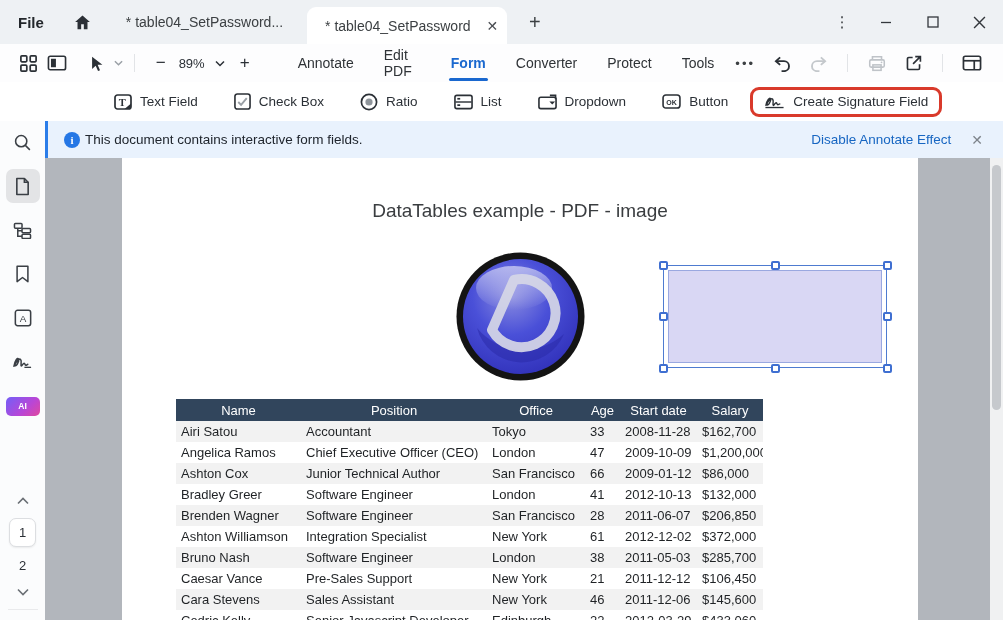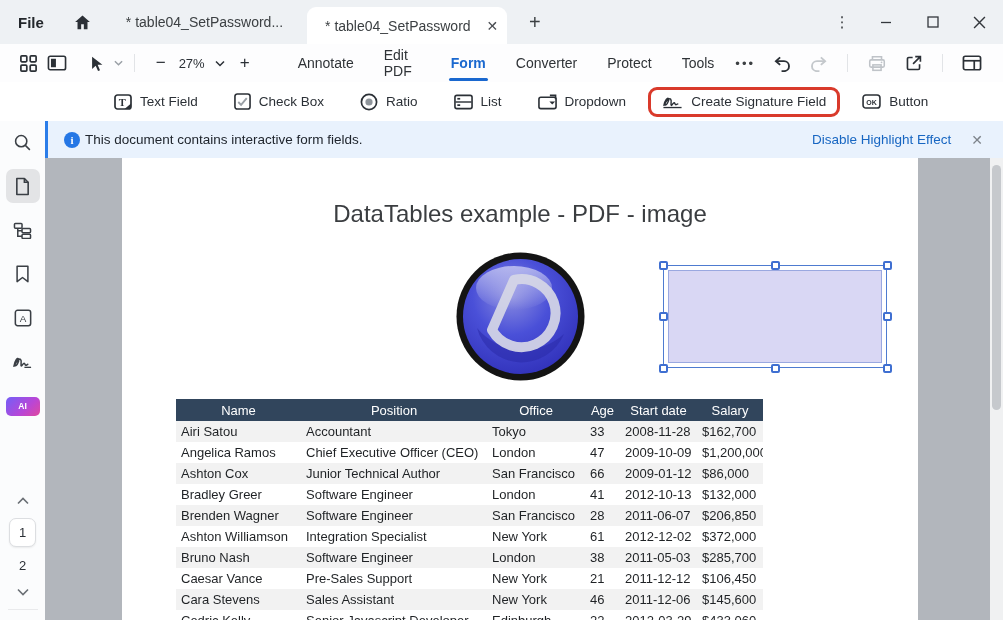--- a/index.html
+++ b/index.html
@@ -56,21 +56,21 @@
   .pn-chevron { width:24px; height:16px; display:flex; align-items:center; justify-content:center; cursor:pointer; }
   .pn-current { width:27px; height:29px; background:#fff; border:1px solid #dcdee1; border-radius:7px; box-shadow:0 1px 2px rgba(0,0,0,.07); font-size:13px; color:#2b3036; display:flex; align-items:center; justify-content:center; cursor:pointer; }
   .pn-num { font-size:13px; color:#2b3036; cursor:pointer; padding:2px 6px; }
 
   
   .doc-area { position:absolute; left:45px; top:158px; width:958px; height:462px; background:#b2b6bc; overflow:hidden; }
   .pdf-page { position:absolute; left:77px; top:0; width:796px; height:462px; background:#fff; overflow:hidden; }
   .scrollbar { position:absolute; right:0; top:0; width:13px; height:462px; background:#f0f1f2; }
   .scroll-thumb { position:absolute; left:2px; top:7px; width:9px; height:245px; background:#c6c9cd; border-radius:5px; }
 
-  .pdf-title { position:absolute; left:0; top:42px; width:100%; text-align:center; font-size:24px; color:#3a3d40; }
+  .pdf-title { position:absolute; left:0; top:42px; width:100%; text-align:center; font-size:19px; color:#3a3d40; }
 
   
   .logo { position:absolute; left:332px; top:92px; width:133px; height:133px; }
 
   
   .sig-field { position:absolute; left:546px; top:112px; width:214px; height:93px; background:#d9d7f4; border:1px solid #9aa8e0; cursor:move; }
   .sig-outline { position:absolute; left:541px; top:107px; width:224px; height:103px; border:1px solid #4e7bd0; }
   .handle { position:absolute; width:9px; height:9px; background:#fff; border:2px solid #3f6fd1; border-radius:2px; }
 
   
@@ -147,21 +147,21 @@
         </svg>
     </span>
     <span class="tb-icon" style="width:16px">
       <svg width="9" height="6" viewBox="0 0 10 6">
           <path d="M1 1l4 4 4-4" fill="none" stroke="#9aa0a6" stroke-width="1.6"></path>
         </svg>
     </span>
     <span class="tb-sep"></span>
     <div class="zoom-group">
       <span class="zoom-glyph">−</span>
-      <span class="zoom-val">27%</span>
+      <span class="zoom-val">89%</span>
       <span class="tb-icon" style="width:18px">
         <svg width="10" height="7" viewBox="0 0 10 7">
             <path d="M1 1.5l4 4 4-4" fill="none" stroke="#2b3036" stroke-width="1.5"></path>
           </svg>
       </span>
       <span class="zoom-glyph">+</span>
     </div>
     <div class="nav-tabs">
       <span class="navtab">Annotate</span>
       <span class="navtab">Edit PDF</span>
@@ -245,40 +245,40 @@
       <span>List</span>
     </div>
     <div class="ftool-item">
       <svg width="19" height="16" viewBox="0 0 20 16">
           <rect x="1" y="3" width="18" height="12" rx="2" fill="none" stroke="#2b3036" stroke-width="1.7"></rect>
           <path d="M12.5 1h6v4" fill="none" stroke="#2b3036" stroke-width="1.7"></path>
           <path d="M12 7.5l3 3 3-3z" fill="#2b3036"></path>
         </svg>
       <span>Dropdown</span>
     </div>
+    <div class="ftool-item">
+      <svg width="19" height="15" viewBox="0 0 20 16">
+          <rect x="1" y="1" width="18" height="14" rx="3" fill="none" stroke="#2b3036" stroke-width="1.7"></rect>
+          <text x="10" y="11.4" font-size="7.5" font-weight="bold" text-anchor="middle" fill="#2b3036" font-family="Liberation Sans, sans-serif">OK</text>
+        </svg>
+      <span>Button</span>
+    </div>
     <div class="ftool-item highlighted">
       <svg width="21" height="16" viewBox="0 0 22 16">
           <path d="M2 11.5C3.2 5.5 5.8 3 6.8 4.6c1 1.6-2.2 7.4-3.4 6.4-1.2-1 3.4-8 5.6-6 1.7 1.6-.4 6.4.7 6.6 1 .2 1.8-2.8 3-2.8 1 0 .8 2 1.8 2 .8 0 1.3-.8 2-.8" fill="none" stroke="#2b3036" stroke-width="1.5" stroke-linecap="round"></path>
           <line x1="1.5" y1="13.8" x2="20.5" y2="13.8" stroke="#2b3036" stroke-width="1.4"></line>
         </svg>
       <span>Create Signature Field</span>
     </div>
-    <div class="ftool-item">
-      <svg width="19" height="15" viewBox="0 0 20 16">
-          <rect x="1" y="1" width="18" height="14" rx="3" fill="none" stroke="#2b3036" stroke-width="1.7"></rect>
-          <text x="10" y="11.4" font-size="7.5" font-weight="bold" text-anchor="middle" fill="#2b3036" font-family="Liberation Sans, sans-serif">OK</text>
-        </svg>
-      <span>Button</span>
-    </div>
   </div>
 
   <div class="info-bar">
     <span class="info-icon">i</span>
     <span class="info-msg">This document contains interactive form fields.</span>
-    <span class="info-action">Disable Highlight Effect</span>
+    <span class="info-action">Disable Annotate Effect</span>
     <span class="info-close">✕</span>
   </div>
 
   <div class="sidebar">
     <div class="side-icons">
       <div class="side-item">
         <svg width="19" height="19" viewBox="0 0 22 22">
             <circle cx="9.5" cy="9.5" r="6.5" fill="none" stroke="#3a3f45" stroke-width="1.8"></circle>
             <line x1="14.3" y1="14.3" x2="19.5" y2="19.5" stroke="#3a3f45" stroke-width="1.8"></line>
           </svg>

